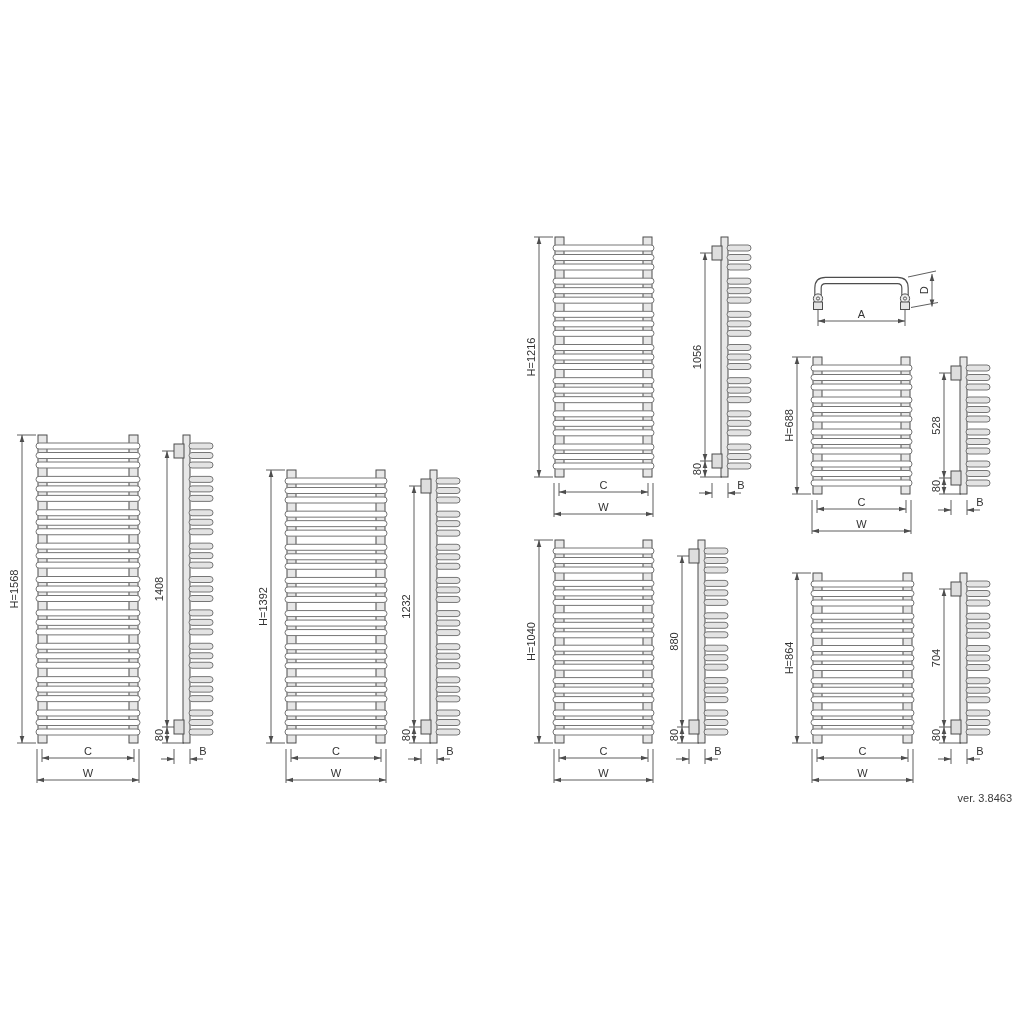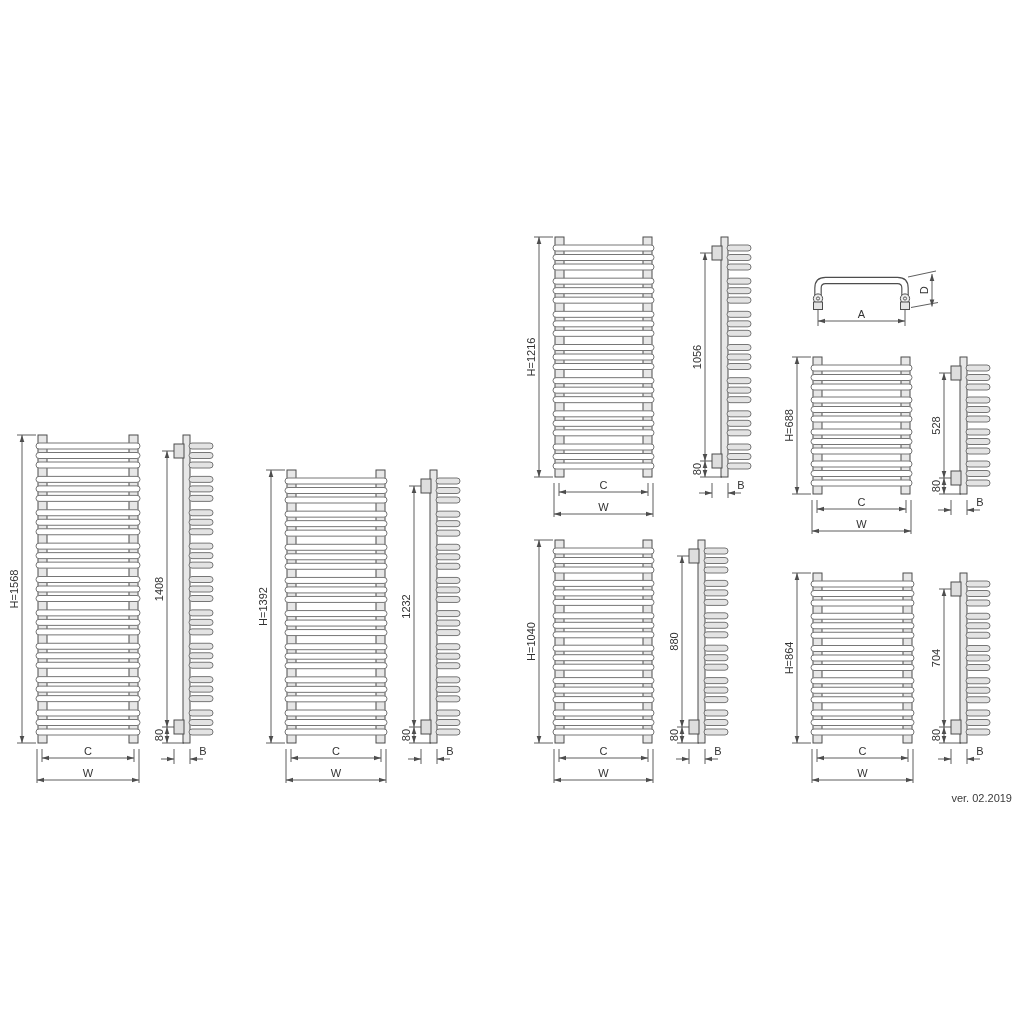--- a/index.html
+++ b/index.html
@@ -609,14 +609,14 @@
         <g>
           <line x1="818" y1="310" x2="818" y2="326" stroke="#4d4d4d" stroke-width="0.9"></line>
           <line x1="905" y1="310" x2="905" y2="326" stroke="#4d4d4d" stroke-width="0.9"></line>
           <line x1="818" y1="321" x2="905" y2="321" stroke="#4d4d4d" stroke-width="0.9"></line>
           <polygon points="818,321 825,318.7 825,323.3" fill="#4d4d4d"></polygon>
           <polygon points="905,321 898,318.7 898,323.3" fill="#4d4d4d"></polygon>
           <text text-anchor="middle" transform="translate(861.5,317.5)">A</text>
         </g>
       </g>
     </svg>
-  <div id="version">ver. 02.2019</div>
+  <div id="version">ver. 3.8463</div>
 </div>
 
 </body></html>

